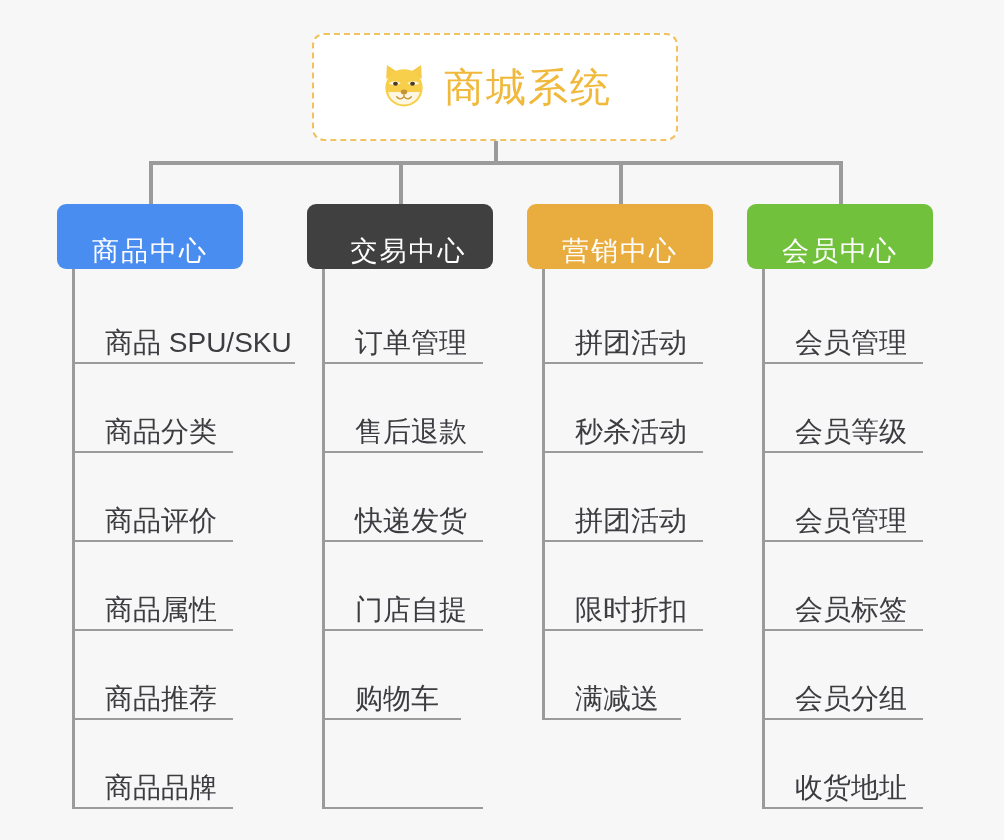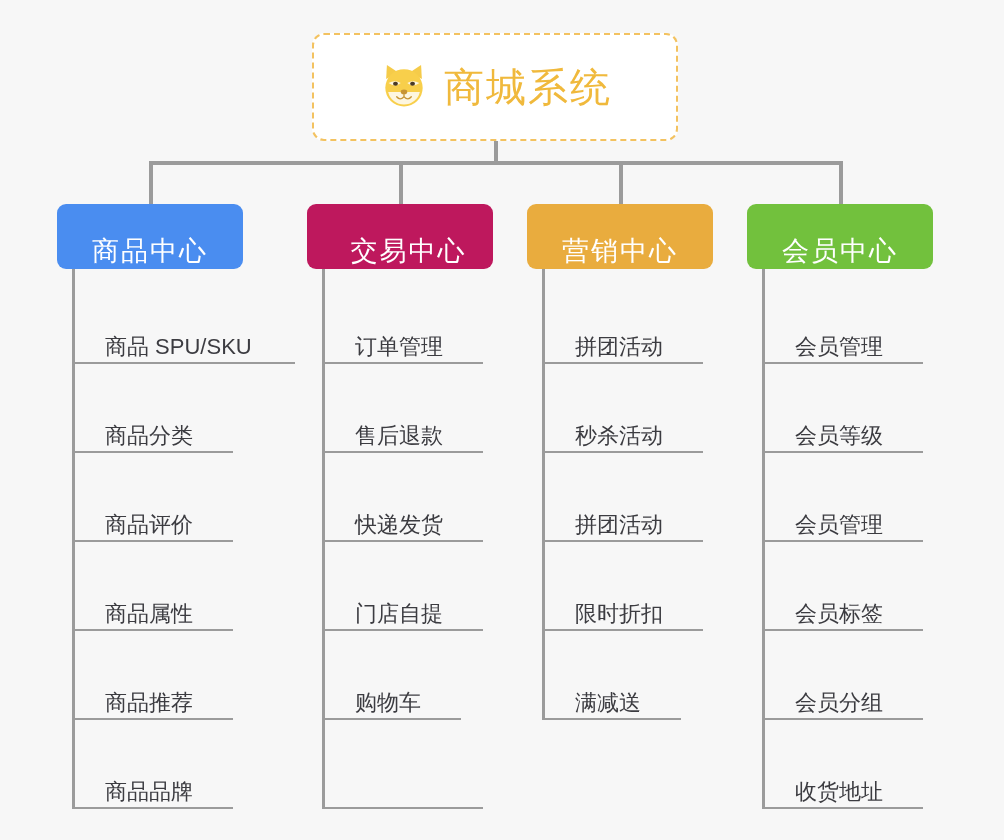--- a/index.html
+++ b/index.html
@@ -79,21 +79,21 @@
     padding-top: 6px;
   }
   .leaf {
     position: relative;
     height: 89px;
     box-sizing: border-box;
     display: flex;
     align-items: flex-end;
   }
   .leaf-label {
-    font-size: 22px;
+    font-size: 28px;
     color: #3c3c41;
     padding: 0 6px 5px 30px;
     white-space: nowrap;
     line-height: 1.1;
   }
   .leaf-rule {
     position: absolute;
     left: 0;
     bottom: 0;
     height: 2px;
@@ -164,21 +164,21 @@
         <span class="leaf-rule" style="width:158px;"></span>
       </div>
       <div class="leaf">
         <span class="leaf-label">商品品牌</span>
         <span class="leaf-rule" style="width:158px;"></span>
       </div>
     </div>
   </div>
 
   <div class="column" style="left:307px;">
-    <div class="col-header" style="background:#be185d;padding-left:17px;">
+    <div class="col-header" style="background:#404040;padding-left:17px;">
       <span>交易中心</span>
     </div>
     <div class="branch">
       <div class="leaf">
         <span class="leaf-label">订单管理</span>
         <span class="leaf-rule" style="width:158px;"></span>
       </div>
       <div class="leaf">
         <span class="leaf-label">售后退款</span>
         <span class="leaf-rule" style="width:158px;"></span>

